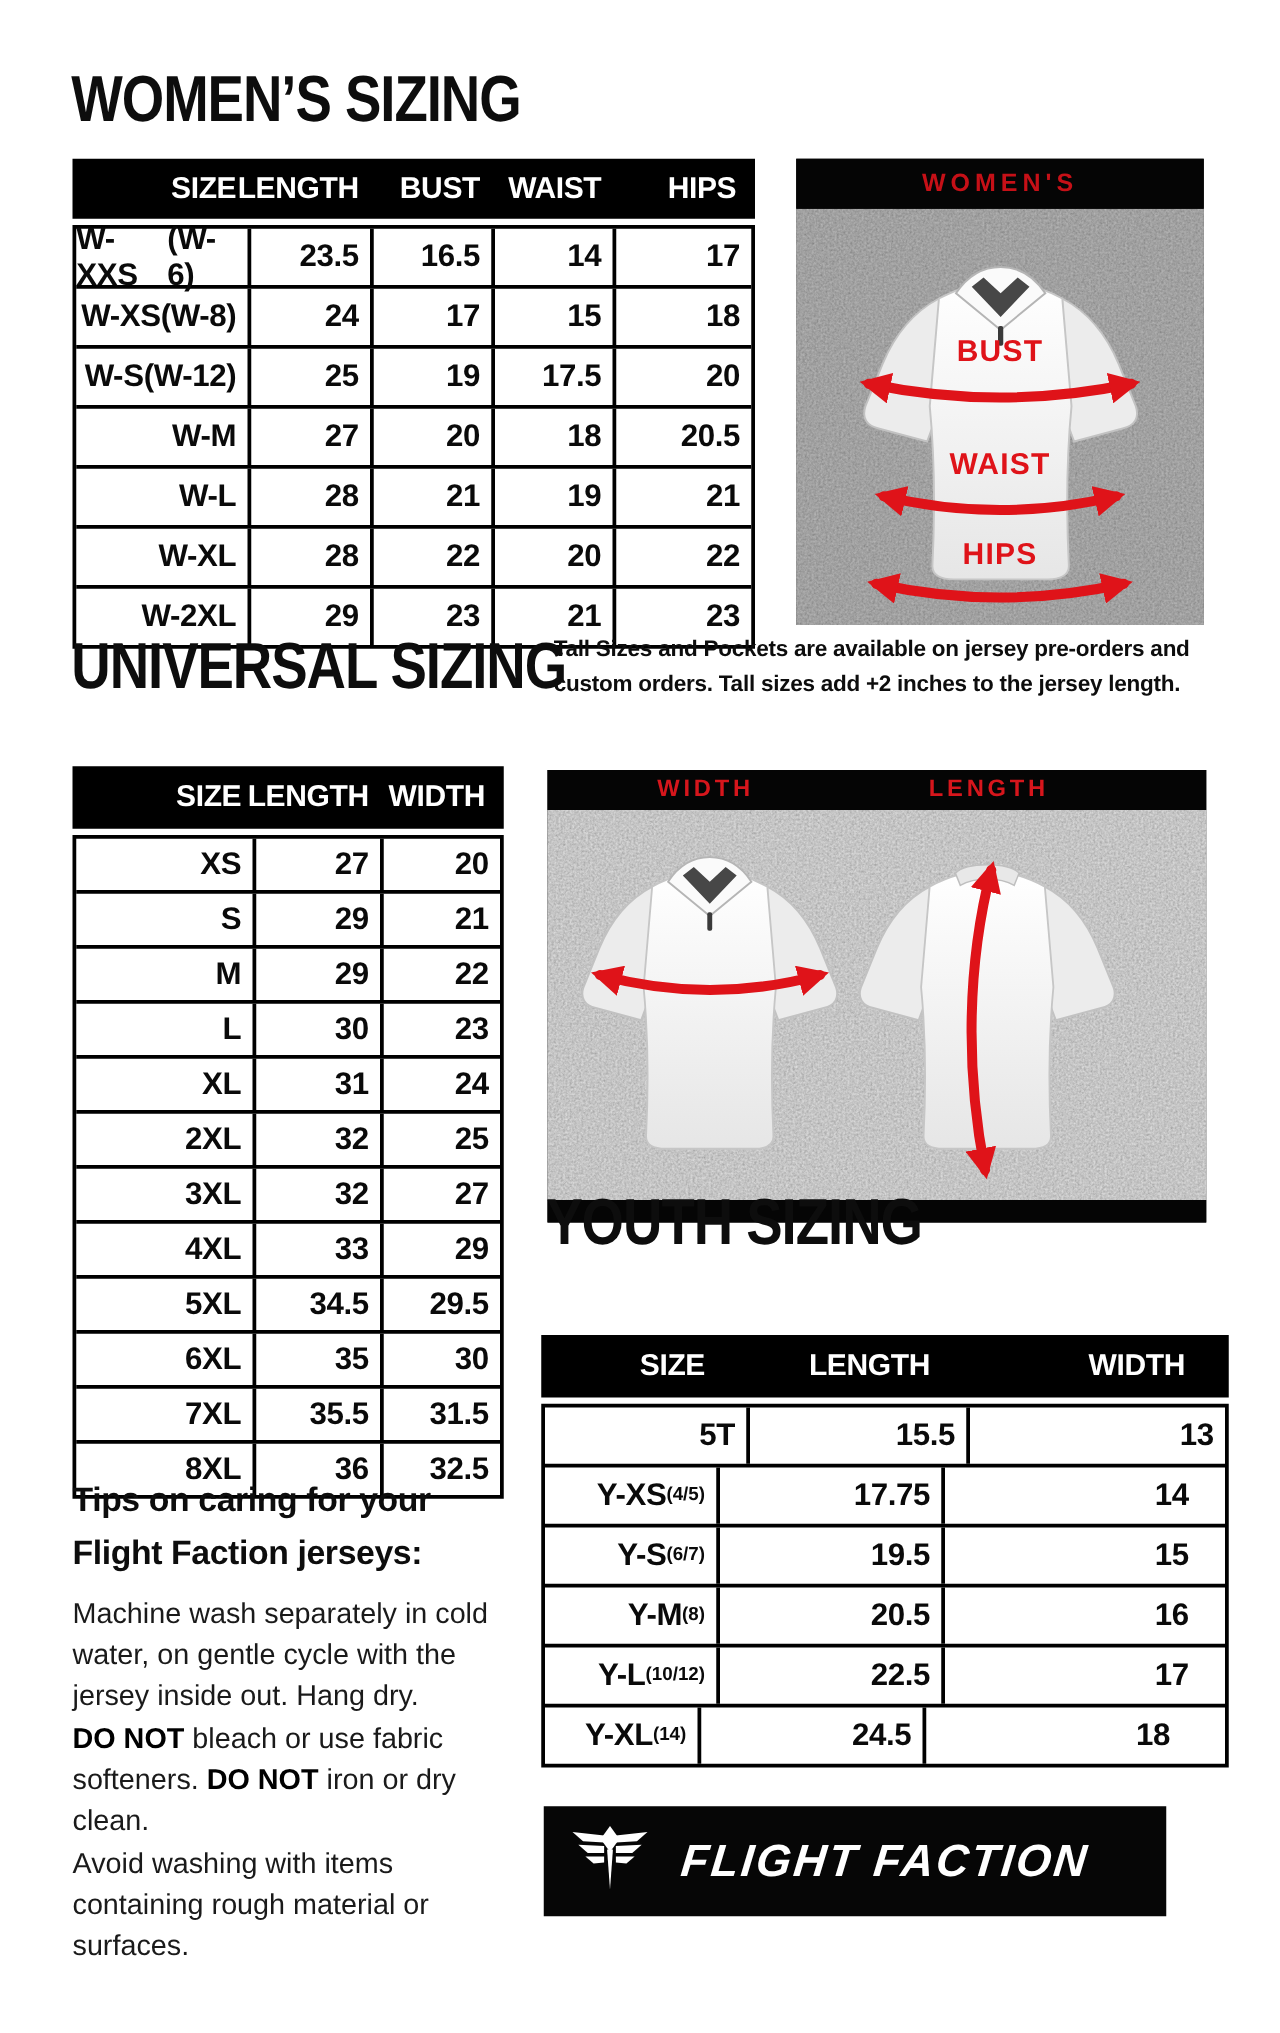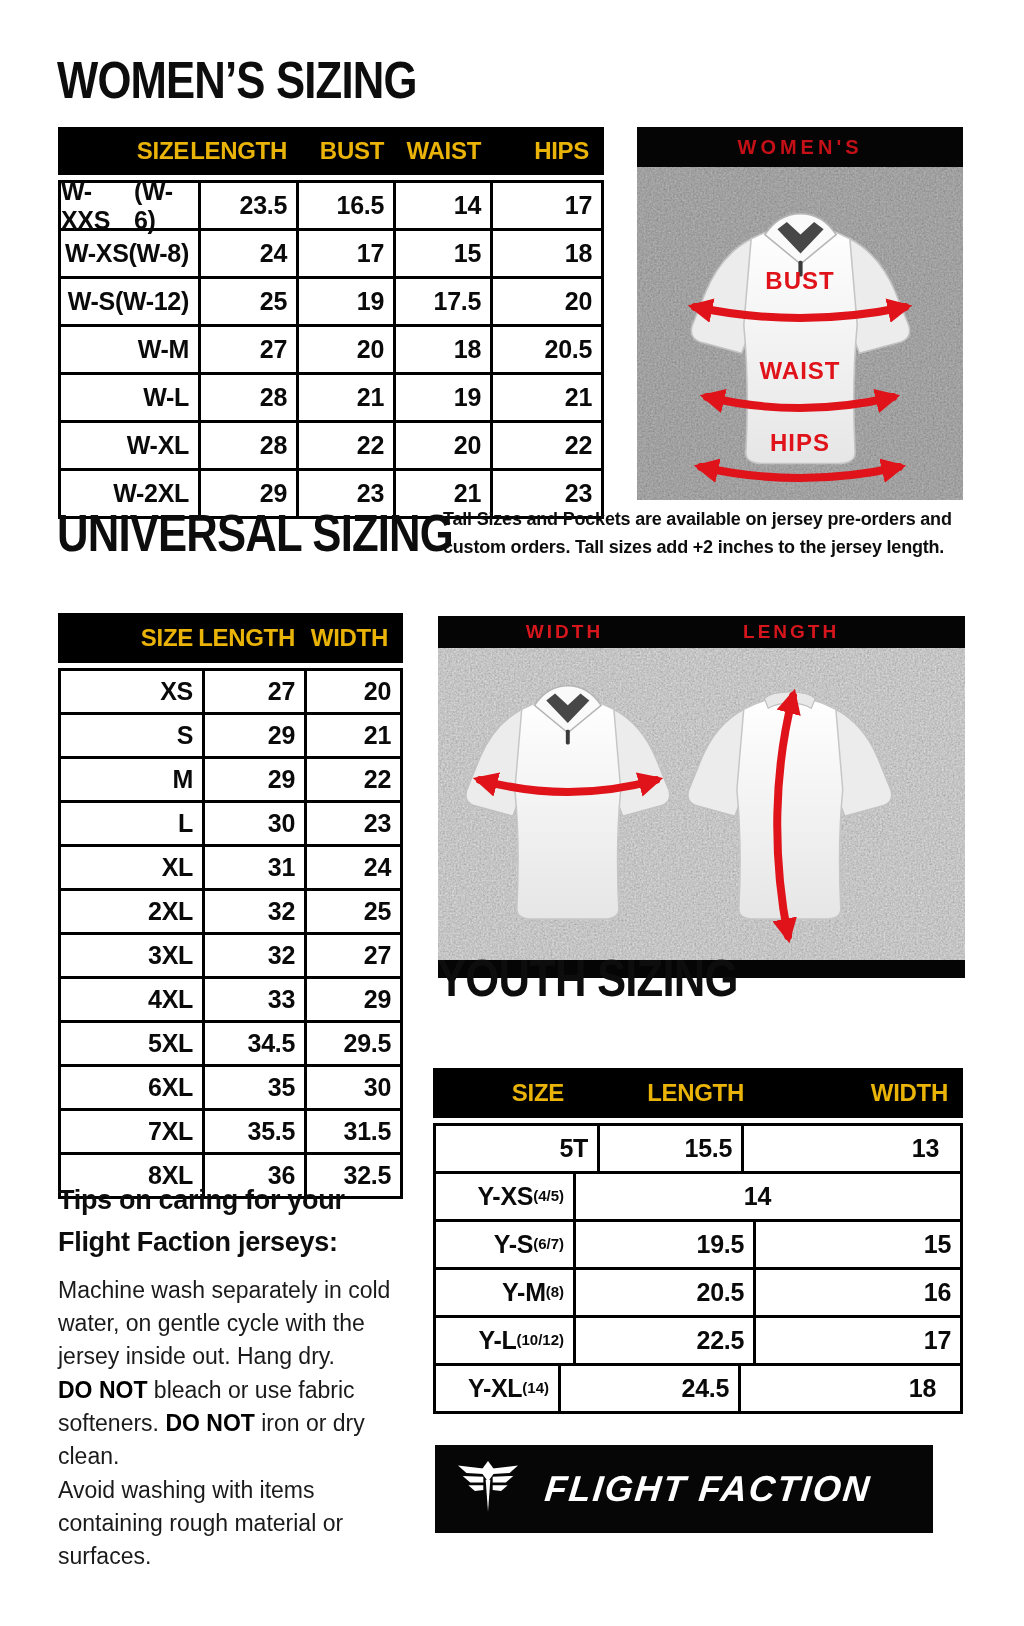--- a/index.html
+++ b/index.html
@@ -9,21 +9,21 @@
   
   .big-title{position:absolute;font-weight:bold;font-size:52px;letter-spacing:-1px;
              white-space:nowrap;transform:scaleX(.84);transform-origin:0 0;color:#0d0d0d;}
 
   
   .sizing-table{position:absolute;}
   .trow{display:flex;align-items:stretch;}
   .trow.thead{background:#000;margin-bottom:5px;}
   .cell{box-sizing:border-box;display:flex;align-items:center;justify-content:flex-end;
         padding-right:9px;font-weight:bold;font-size:25px;letter-spacing:-.3px;}
-  .thead .cell{color:#eab308;font-size:24px;}
+  .thead .cell{color:#ffffff;font-size:24px;}
   .tbody{border:3px solid #000;background:#fff;}
   .tbody .trow{border-bottom:3px solid #000;}
   .tbody .trow:last-child{border-bottom:none;}
   .tbody .cell{border-right:3px solid #000;color:#0a0a0a;}
   .tbody .cell:last-child{border-right:none;}
   .womens .trow{height:45px;} .womens .trow.thead{height:48px;}
   .universal .trow{height:41px;} .universal .trow.thead{height:50px;}
   .youth .trow{height:45px;} .youth .trow.thead{height:50px;}
   .sub{font-size:inherit;font-weight:inherit;}
   .youth .tbody .sub{font-size:15px;font-weight:600;letter-spacing:0;position:relative;top:-1px;}
@@ -285,28 +285,29 @@
 
   <div class="sizing-table youth" style="left:433px;top:1068px">
       <div class="trow thead">
         <div class="cell" style="width: 140px;">SIZE</div>
         <div class="cell" style="width: 180px;">LENGTH</div>
         <div class="cell" style="width: 204px;">WIDTH</div>
       </div>
       <div class="tbody">
         <div class="trow">
           <div class="cell" style="width: 164px;">5T</div>
-          <div class="cell" style="width: 144px; text-align: right;">15.5</div>
+          <div class="cell" style="width: 176px; text-align: right;">15.5</div>
           <div class="cell" style="width: 204px;">13</div>
         </div>
         <div class="trow">
           <div class="cell" style="width: 140px; justify-content: flex-end;">
             <span>Y-XS </span>
             <span class="sub">(4/5)</span>
           </div>
+          <div class="cell" style="width: 180px;">17.75</div>
           <div class="cell" style="width: 204px;">14</div>
         </div>
         <div class="trow">
           <div class="cell" style="width: 140px;">
             <span>Y-S </span>
             <span class="sub">(6/7)</span>
           </div>
           <div class="cell" style="width: 180px;">19.5</div>
           <div class="cell" style="width: 204px;">15</div>
         </div>

